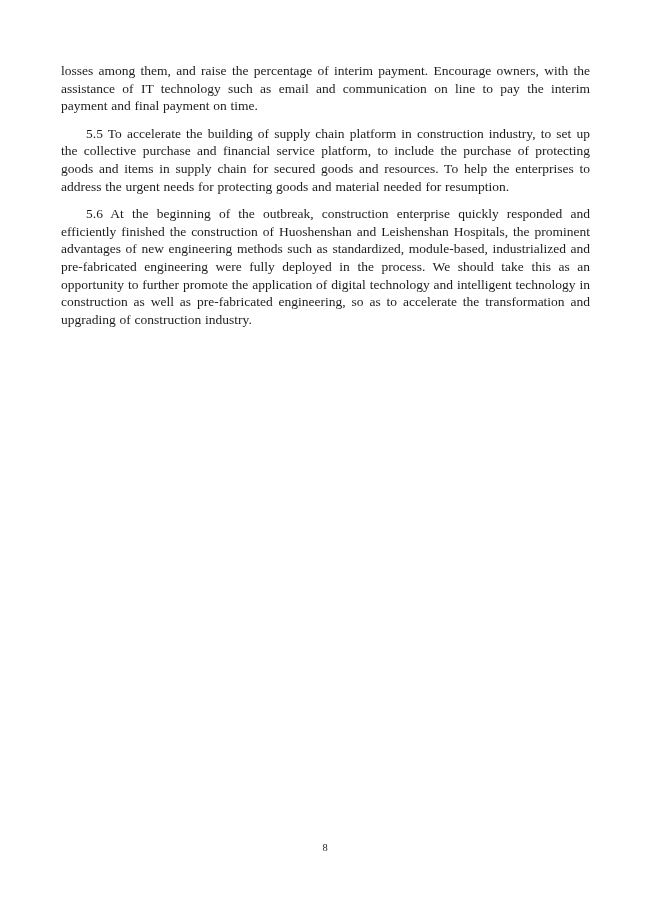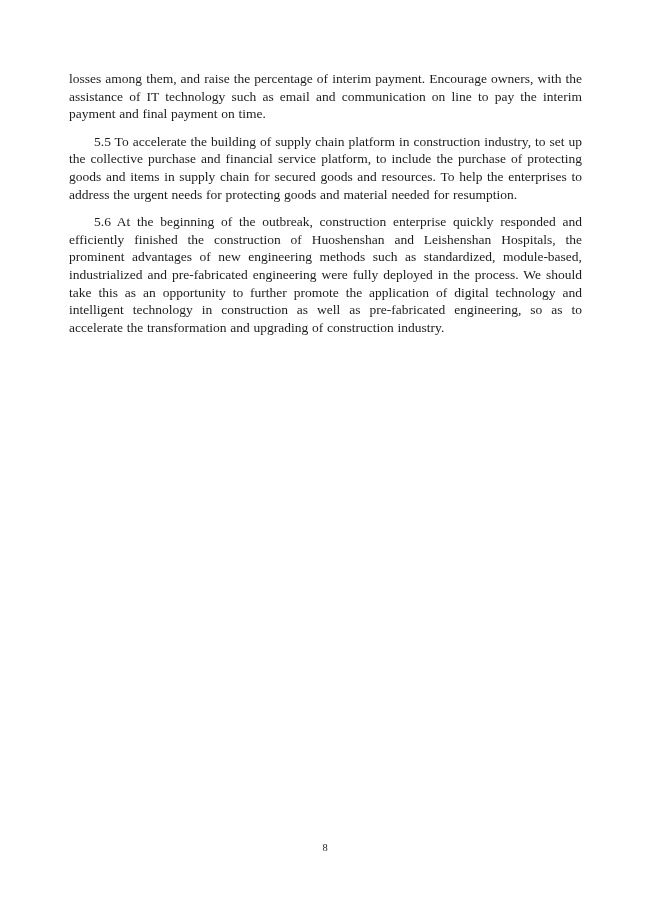--- a/index.html
+++ b/index.html
@@ -16,21 +16,21 @@
     font-family: "Liberation Serif", "DejaVu Serif", serif;
     color: #1c1c1c;
   }
   .text-block {
     position: absolute;
     left: 61px;
     top: 62px;
     width: 529px;
   }
   p.para {
-    margin: 8px;
+    margin: 0;
     font-size: 13.5px;
     line-height: 17.6px;
     text-align: justify;
     text-justify: inter-word;
     word-spacing: 0.4px;
     font-family: Liberation Serif, serif;
   }
   p.para + p.para {
     margin-top: 10px;
   }

